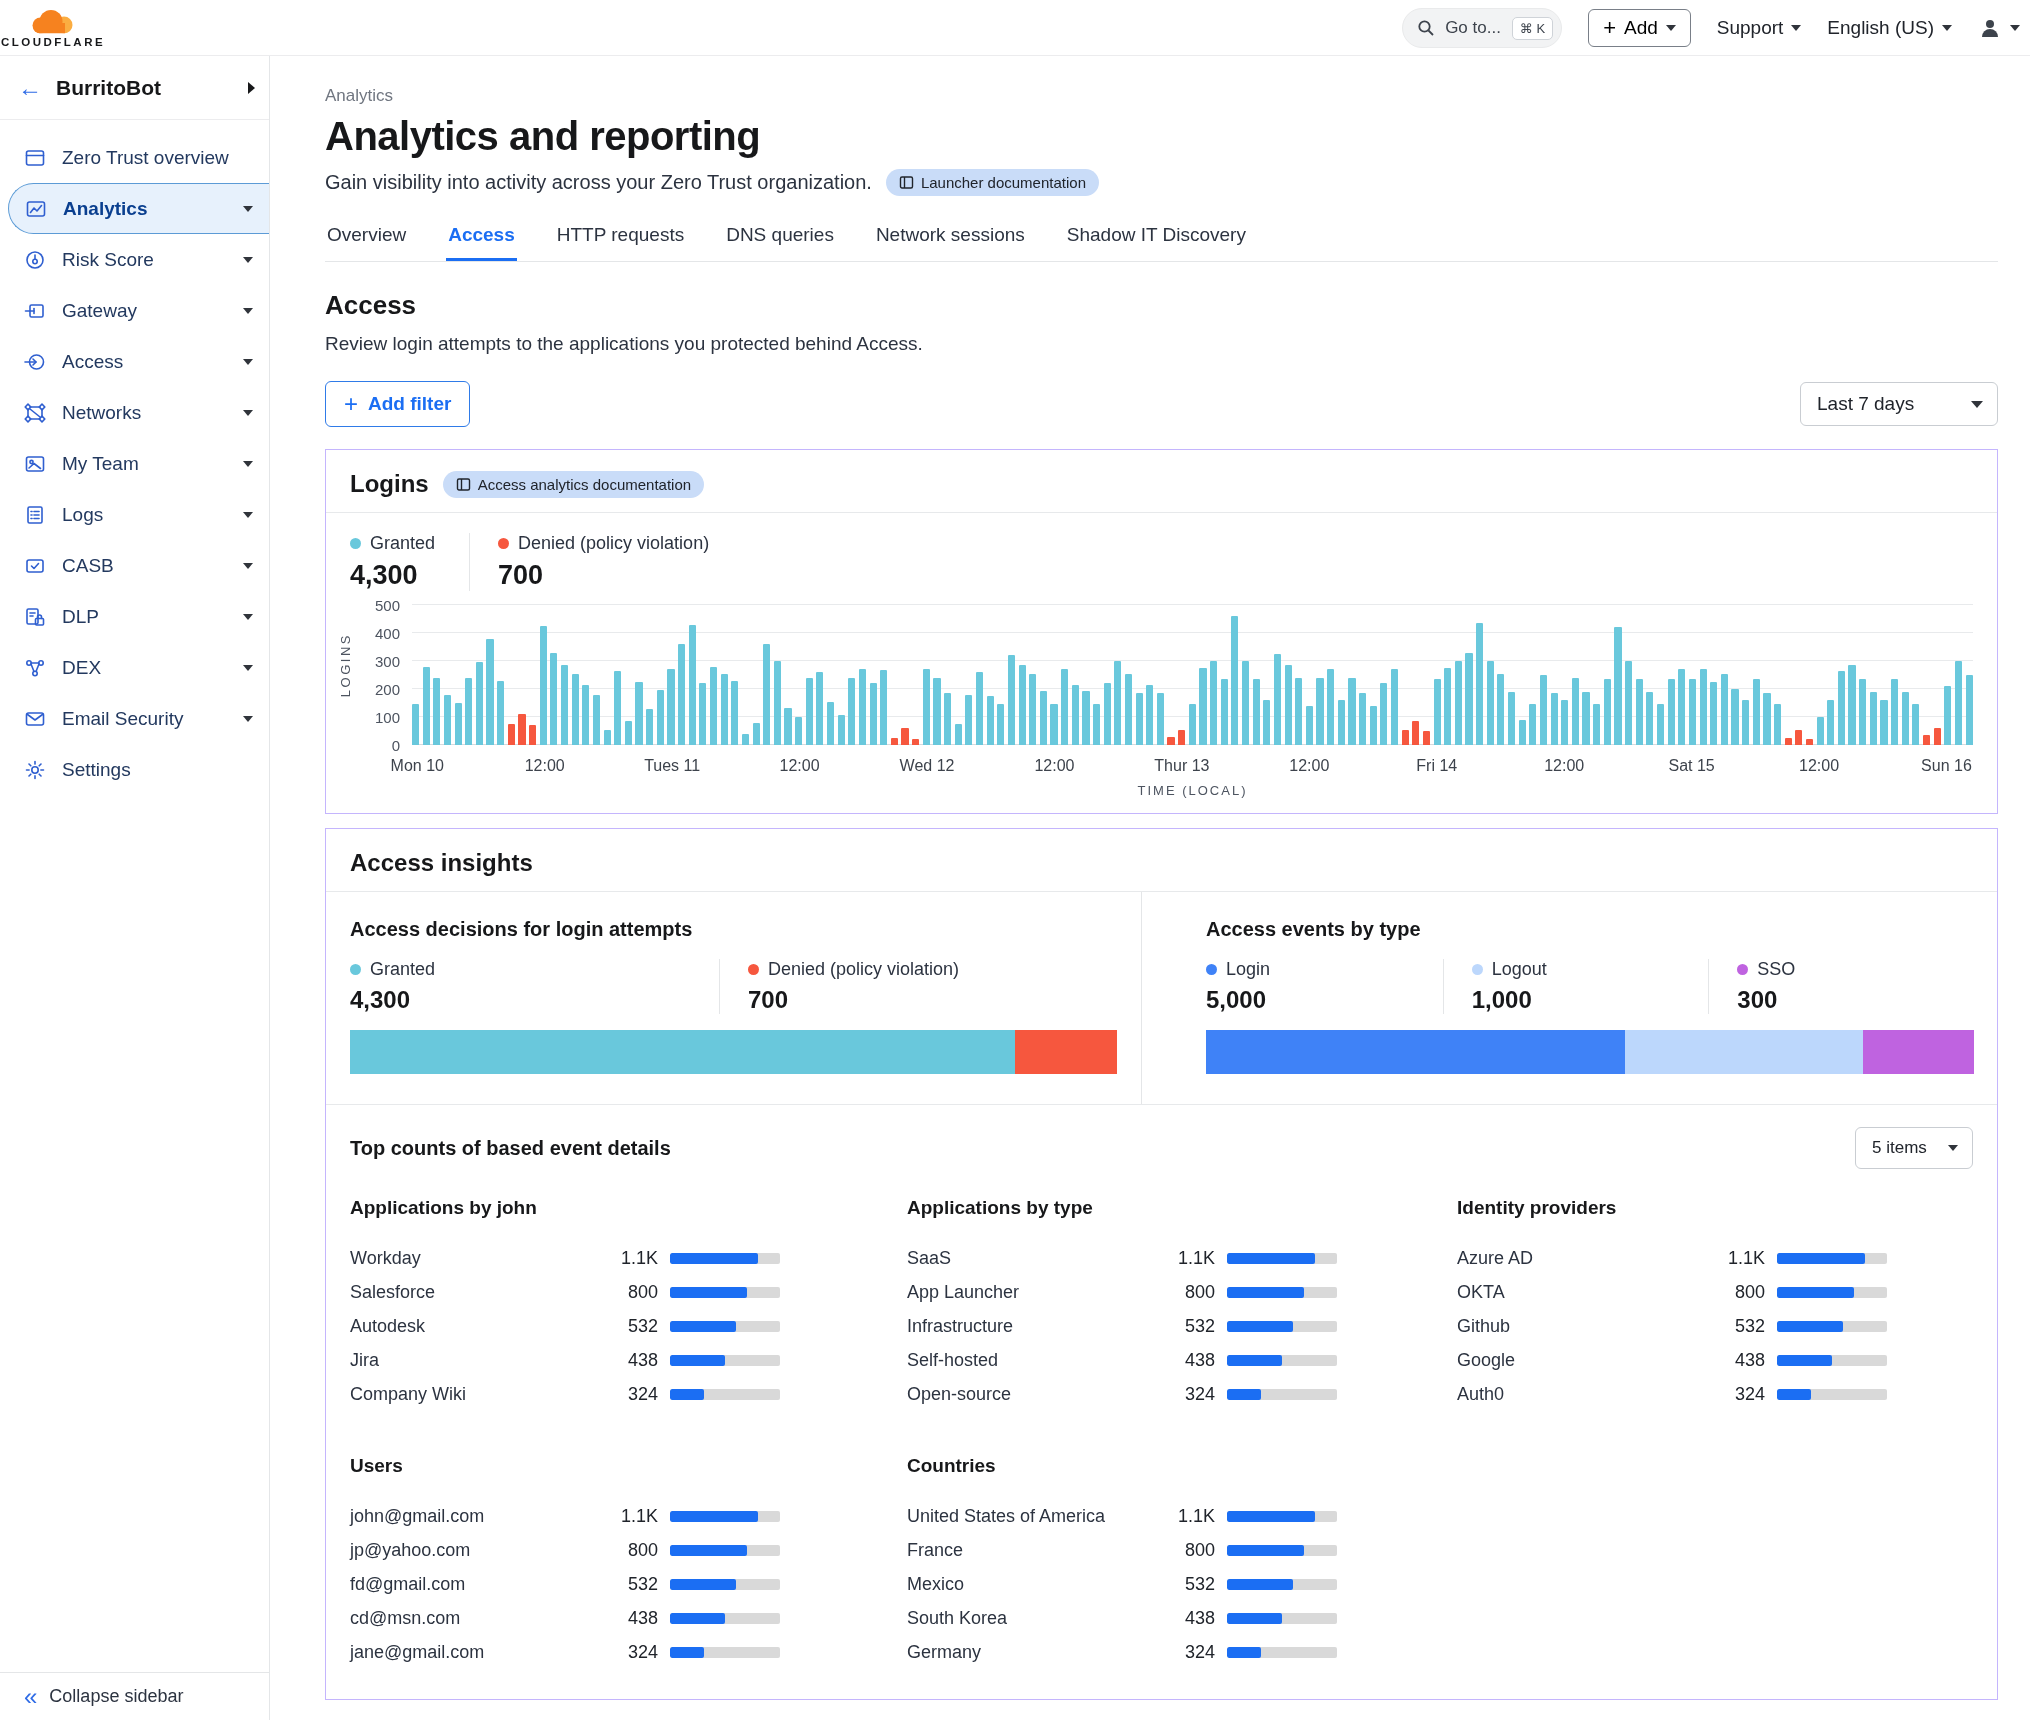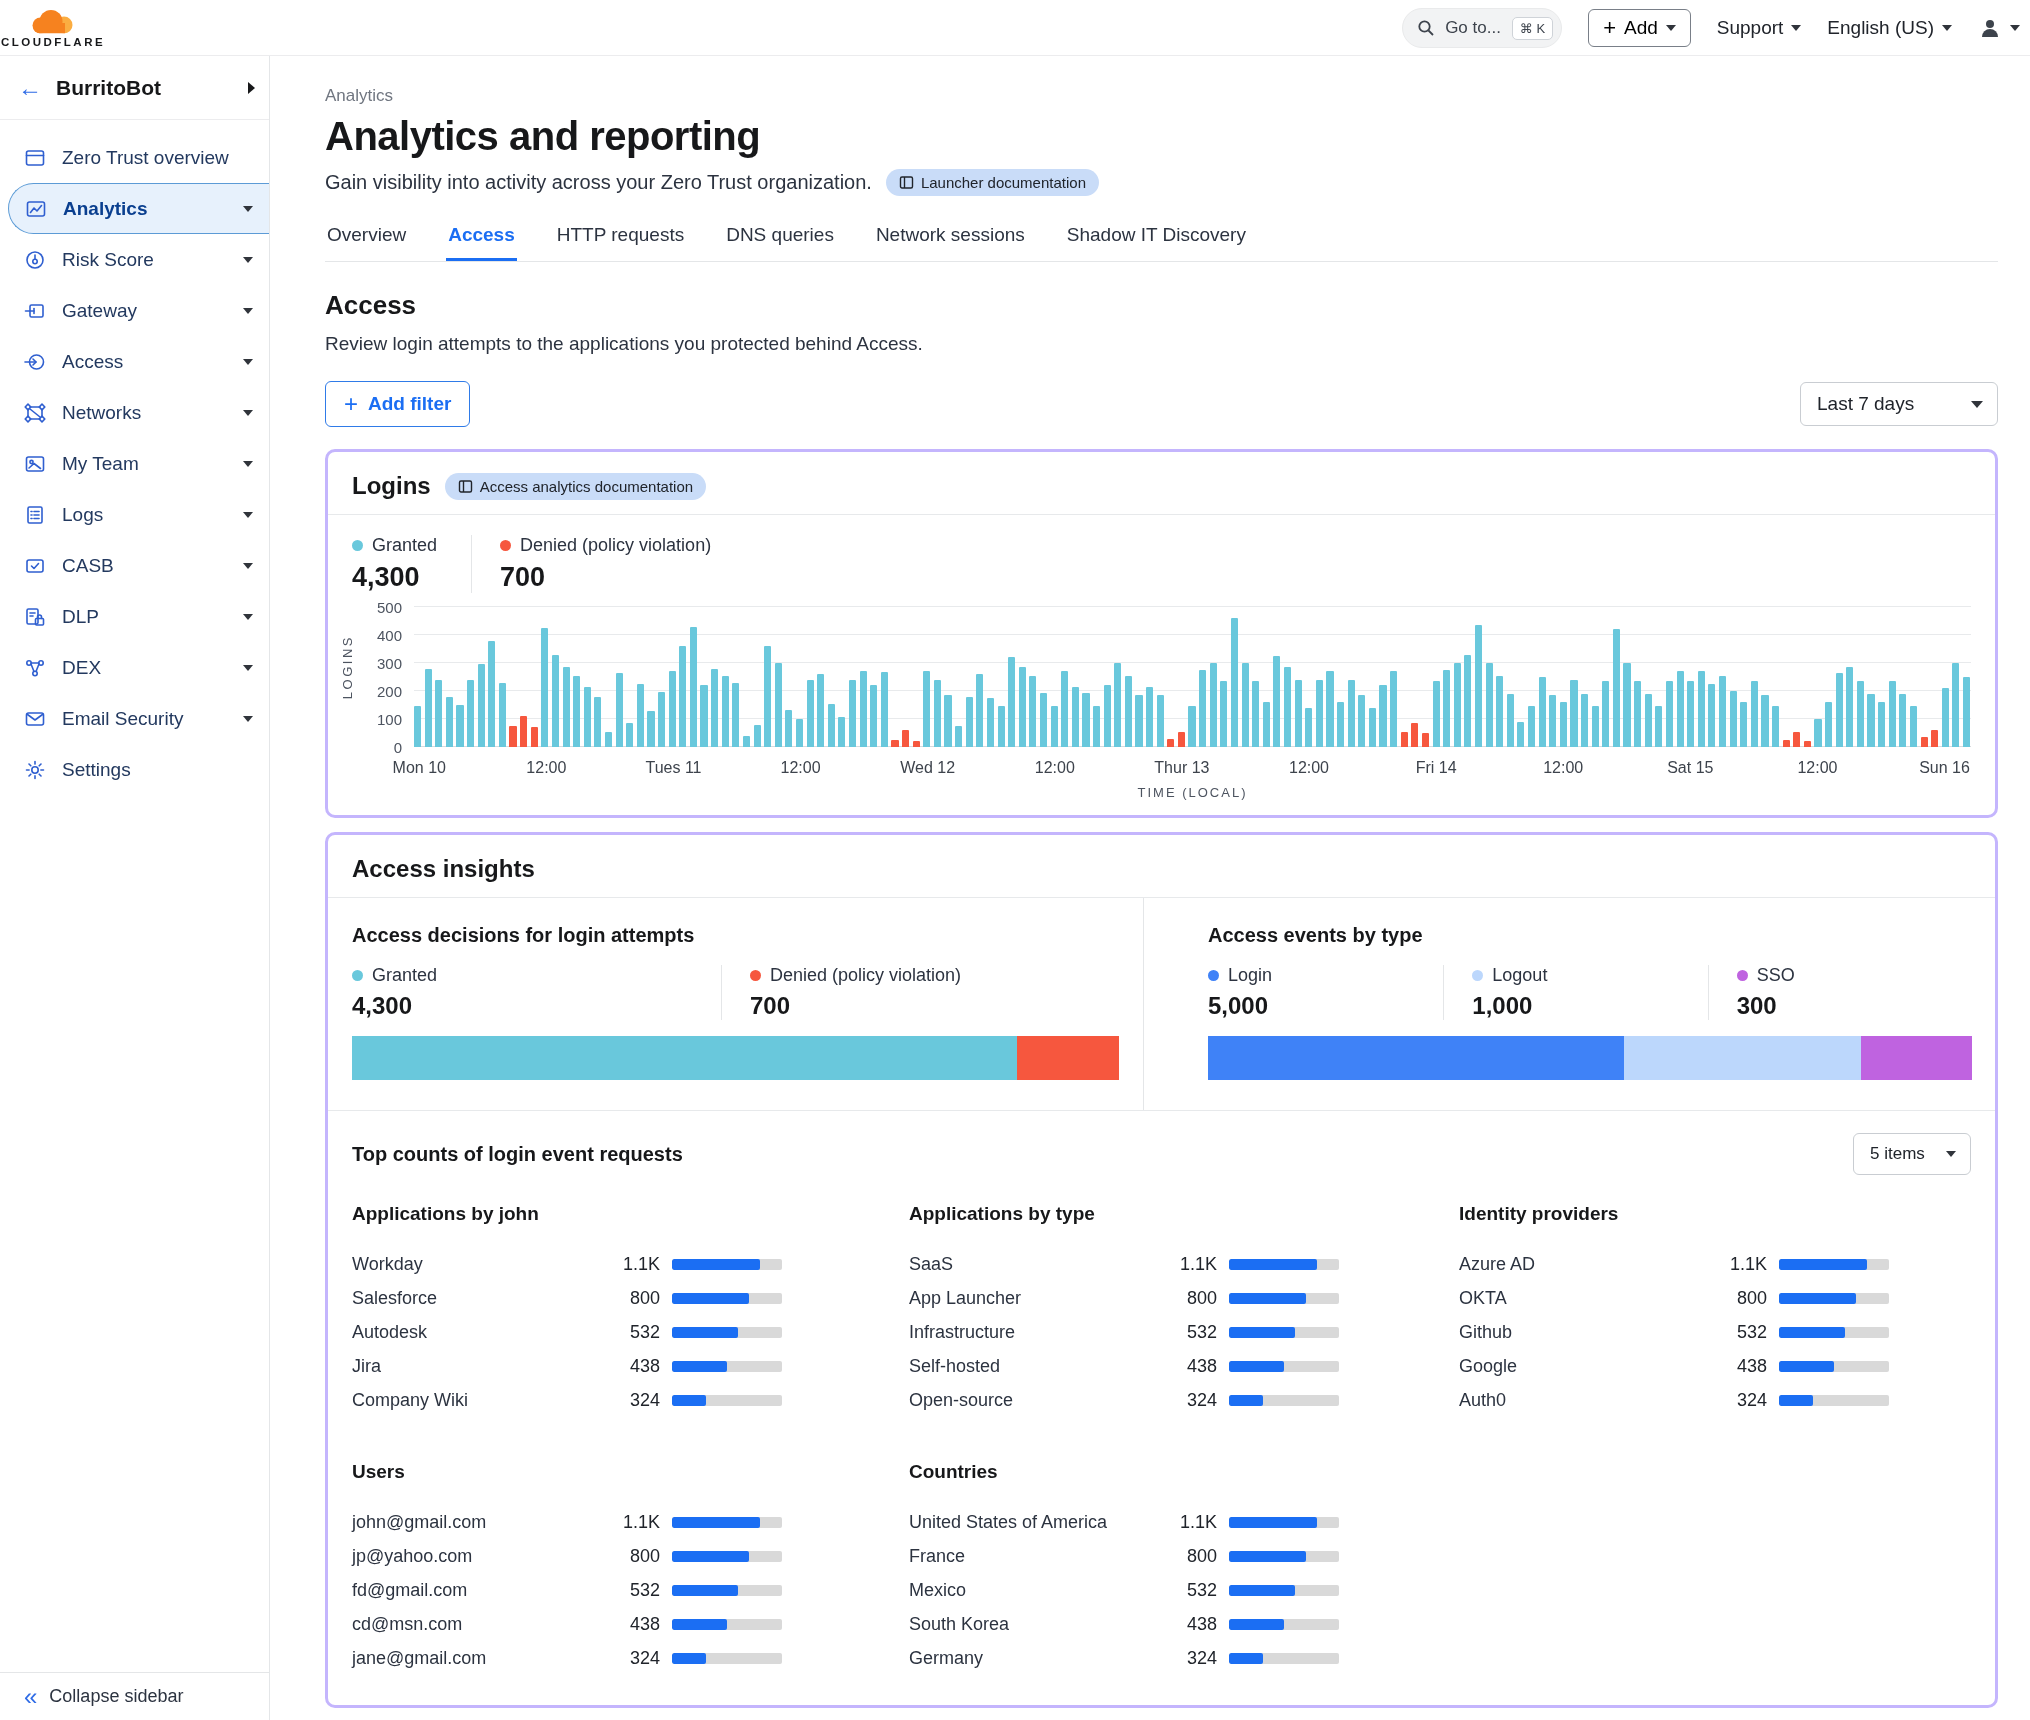--- a/index.html
+++ b/index.html
@@ -61,21 +61,21 @@
   .section-desc { font-size:19px; color:#2c3340; margin-bottom:26px; }
   .controls-row { display:flex; justify-content:space-between; align-items:center; margin-bottom:22px; }
   .add-filter { display:flex; align-items:center; gap:10px; border:1px solid #2f7be8; color:#1b6ef3;
     background:#fff; border-radius:6px; height:46px; padding:0 18px; font-size:19px; font-weight:700; cursor:pointer; }
   .add-filter .plus { font-size:24px; font-weight:400; }
   .select-pill { display:flex; align-items:center; justify-content:space-between; border:1px solid #c9cdd2;
     border-radius:6px; background:#fff; height:44px; padding:0 14px 0 16px; font-size:19px; color:#20242b;
     cursor:pointer; }
   .range-select { width:198px; }
 
-  .card { border:3px solid #c4b5fd; border-radius:10px; background:#fff; width:1673px; }
+  .card { border:1px solid #c4b5fd; border-radius:0; background:#fff; width:1673px; }
   .card + .card { margin-top:14px; }
   .card-head { padding:20px 24px 14px; }
   .card-title-row { display:flex; align-items:center; gap:14px; }
   .card-title { font-size:24px; font-weight:700; color:#17181a; }
   .card-sub { font-size:18px; color:#2c3340; margin-top:8px; }
   .hdiv { border-top:1px solid #e7e9eb; }
 
   
   .legend-row { display:flex; align-items:stretch; padding:20px 24px 6px; }
   .lg-group { padding-right:34px; }
@@ -655,21 +655,21 @@
           </div>
         <div class="stackbar" id="events-bar">
             <div style="width: 54.5%; background: rgb(63, 130, 247);"></div>
             <div style="width: 31%; background: rgb(188, 215, 252);"></div>
             <div style="width: 14.5%; background: rgb(191, 99, 224);"></div>
           </div>
       </div>
     </div>
     <div class="hdiv"></div>
     <div class="topcounts-head">
-      <div class="topcounts-title">Top counts of login event requests</div>
+      <div class="topcounts-title">Top counts of based event details</div>
       <div class="select-pill items-select">
         <span>5 items</span>
         <span class="caret sm"></span>
       </div>
     </div>
     <div class="tables-grid" id="tables-row1">
         <div class="mini-table">
           <div class="mt-head">Applications by john</div>
           <div class="mt-row">
             <span class="mt-label">Workday</span>

